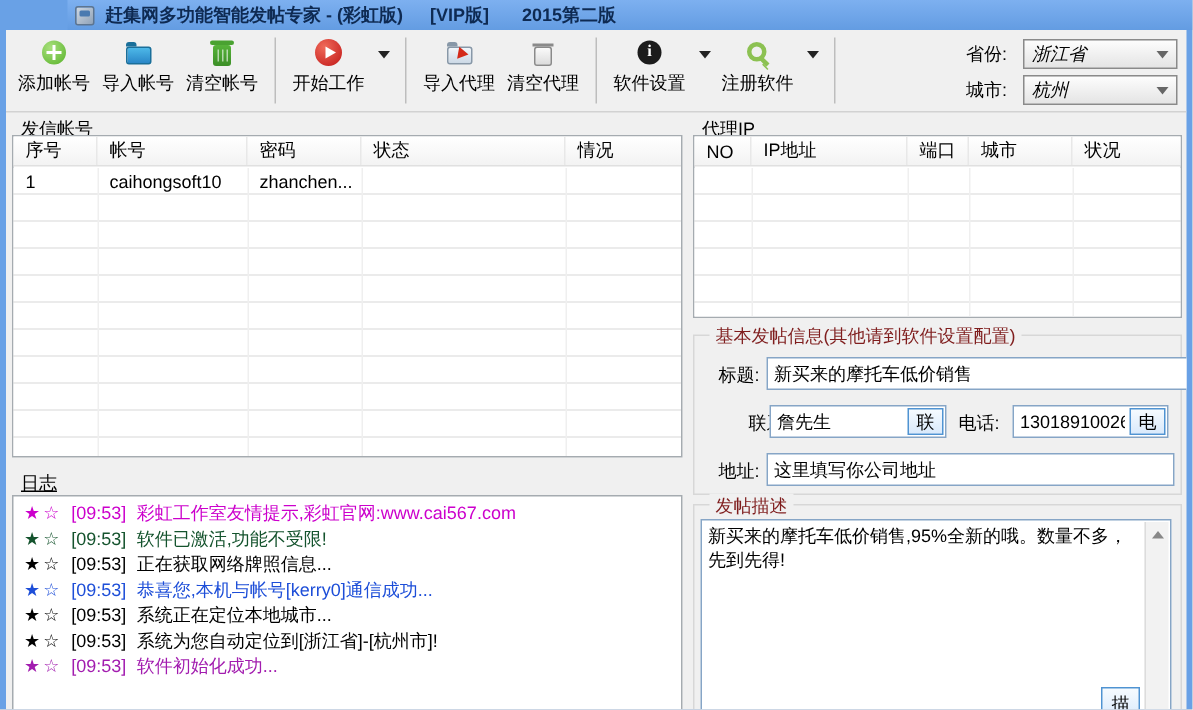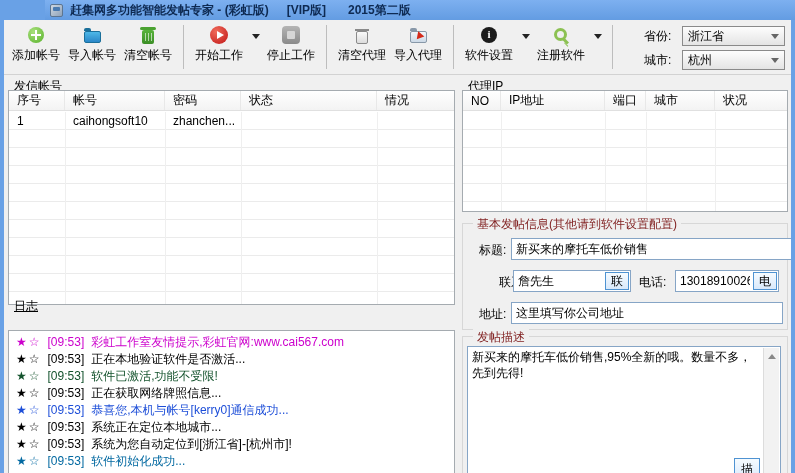--- a/index.html
+++ b/index.html
@@ -75,21 +75,21 @@
   .ic-key::before { content:""; position:absolute; left:2px; top:2px; width:7px; height:7px;
     border:3px solid #8cc152; border-radius:50%; }
   .ic-key::after { content:""; position:absolute; left:11px; top:11px; width:7px; height:3px;
     background:#8cc152; transform:rotate(45deg); transform-origin:left center; box-shadow:3px 2px 0 -1px #8cc152; }
 
   
   .loc { margin-left:auto; margin-right:2px; display:flex; flex-direction:column; gap:4px; padding-top:1px; }
   .locrow { display:flex; align-items:center; }
   .loclabel { font-size:12px; width:38px; color:#000; }
   .combo { width:103px; height:20px; border:1px solid #8a8a8a; background:linear-gradient(#fdfdfd,#e4e4e4);
-    display:flex; align-items:center; justify-content:space-between; padding:0 5px; font-size:12px; cursor:default; }
+    display:flex; align-items:center; justify-content:space-between; padding:0 5px; font-size:12px; cursor:default;font-style:italic; }
   .chev { width:0; height:0; border-left:4px solid transparent; border-right:4px solid transparent; border-top:5px solid #666; }
 
   
   .sec-label { position:absolute; font-size:12px; color:#000; white-space:nowrap; }
   .groupbox { position:absolute; border:1px solid #d7d7d7; }
   .group-label { position:absolute; top:-8px; left:10px; background:#f0f0f0; padding:0 4px;
     font-size:12px; color:#7f1d1d; white-space:nowrap; }
 
   
   .dtable { position:absolute; background:#fff; border:1px solid #a5abb0; }
@@ -167,40 +167,34 @@
 
       <div class="tsep"></div>
 
       <div class="tbtn">
         <span class="ticon">
             <span class="ic-play"></span>
           </span>
         <span class="tlabel">开始工作</span>
       </div>
       <span class="drop"></span>
-      <div class="tbtn">
-        <span class="ticon">
-            <span class="ic-stop"></span>
-          </span>
-        <span class="tlabel">停止工作</span>
-      </div>
 
       <div class="tsep"></div>
 
       <div class="tbtn">
         <span class="ticon">
+            <span class="ic-folder-r"></span>
+          </span>
+        <span class="tlabel">导入代理</span>
+      </div>
+      <div class="tbtn">
+        <span class="ticon">
             <span class="ic-trash-o"></span>
           </span>
         <span class="tlabel">清空代理</span>
-      </div>
-      <div class="tbtn">
-        <span class="ticon">
-            <span class="ic-folder-r"></span>
-          </span>
-        <span class="tlabel">导入代理</span>
       </div>
 
       <div class="tsep"></div>
 
       <div class="tbtn">
         <span class="ticon">
             <span class="ic-info"></span>
           </span>
         <span class="tlabel">软件设置</span>
       </div>
@@ -305,42 +299,39 @@
         <div class="vscroll">
           <div class="sb-btn sb-up">
               <span class="tri-up"></span>
             </div>
           <div class="sb-btn sb-dn"></div>
         </div>
         <button class="desc-btn" style="left:266px;top:111px;">描</button>
       </div>
     </div>
 
-    <div class="sec-label" style="left:10px;top:278px;text-decoration:underline;">日志</div>
+    <div class="sec-label" style="left:10px;top:294px;text-decoration:underline;">日志</div>
     <div class="logbox" style="left:4px;top:310px;width:447px;height:150px;">
       <div class="logline" style="color: rgb(204, 0, 204);">
         <span class="stars">★☆</span><span class="time">[09:53]</span><span>彩虹工作室友情提示,彩虹官网:www.cai567.com</span>
       </div>
-      <div class="logline" style="color: rgb(0, 0, 0);">
-        <span class="stars">★☆</span><span class="time">[09:53]</span><span>正在本地验证软件是否激活...</span>
-      </div>
       <div class="logline" style="color: #14532d;">
         <span class="stars">★☆</span><span class="time">[09:53]</span><span>软件已激活,功能不受限!</span>
       </div>
       <div class="logline" style="color: rgb(0, 0, 0);">
         <span class="stars">★☆</span><span class="time">[09:53]</span><span>正在获取网络牌照信息...</span>
       </div>
       <div class="logline" style="color: #1d4ed8;">
         <span class="stars">★☆</span><span class="time">[09:53]</span><span>恭喜您,本机与帐号[kerry0]通信成功...</span>
       </div>
       <div class="logline" style="color: rgb(0, 0, 0);">
         <span class="stars">★☆</span><span class="time">[09:53]</span><span>系统正在定位本地城市...</span>
       </div>
       <div class="logline" style="color: rgb(0, 0, 0);">
         <span class="stars">★☆</span><span class="time">[09:53]</span><span>系统为您自动定位到[浙江省]-[杭州市]!</span>
       </div>
-      <div class="logline" style="color: #0369a1;">
+      <div class="logline" style="color: #a21caf;">
         <span class="stars">★☆</span><span class="time">[09:53]</span><span>软件初始化成功...</span>
       </div>
     </div>
 
   </div>
 </div>
 
 </body></html>

